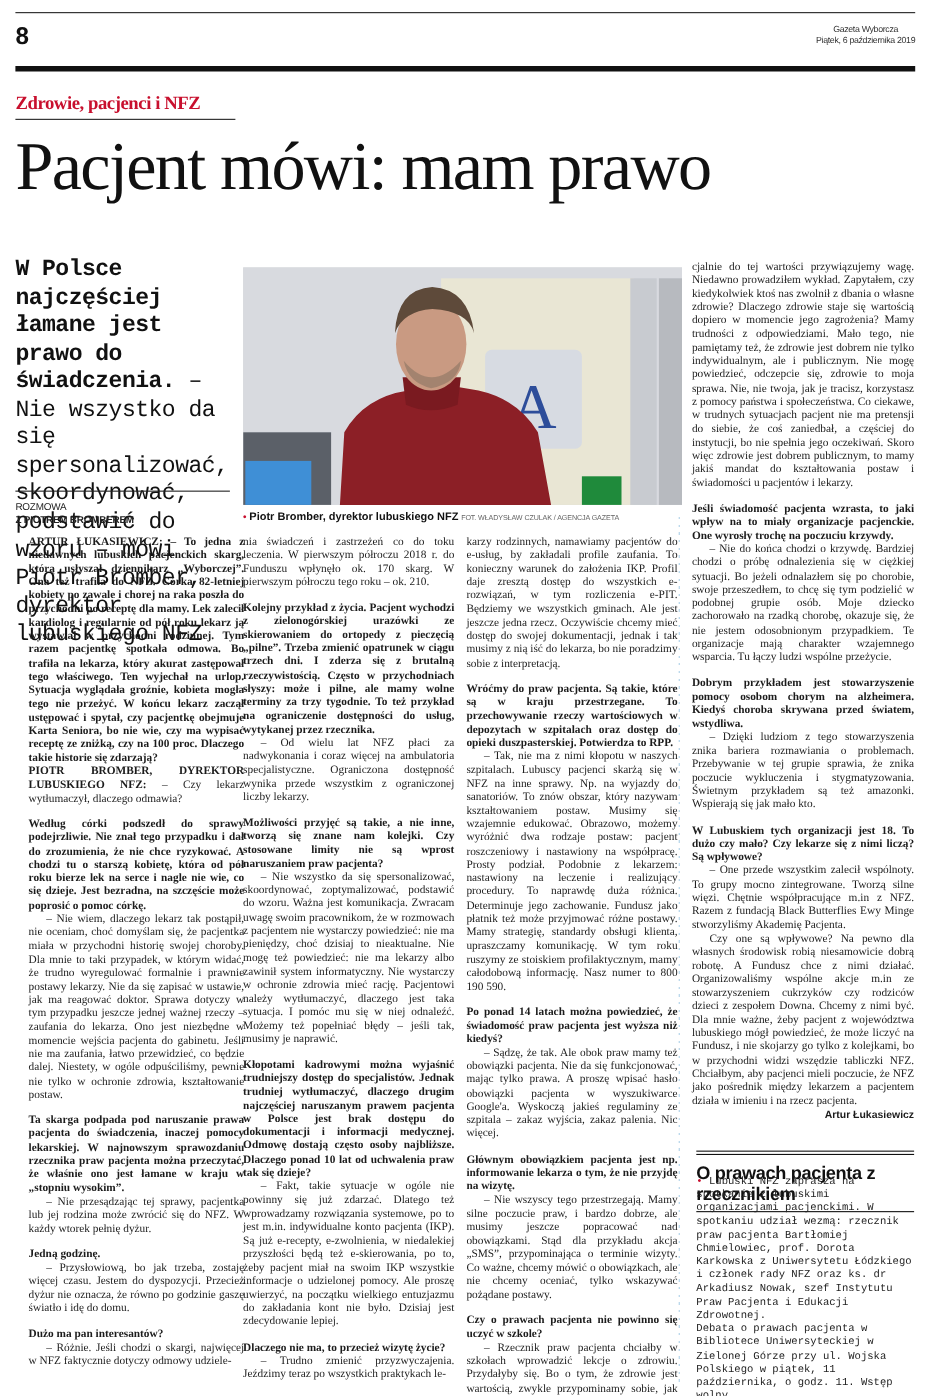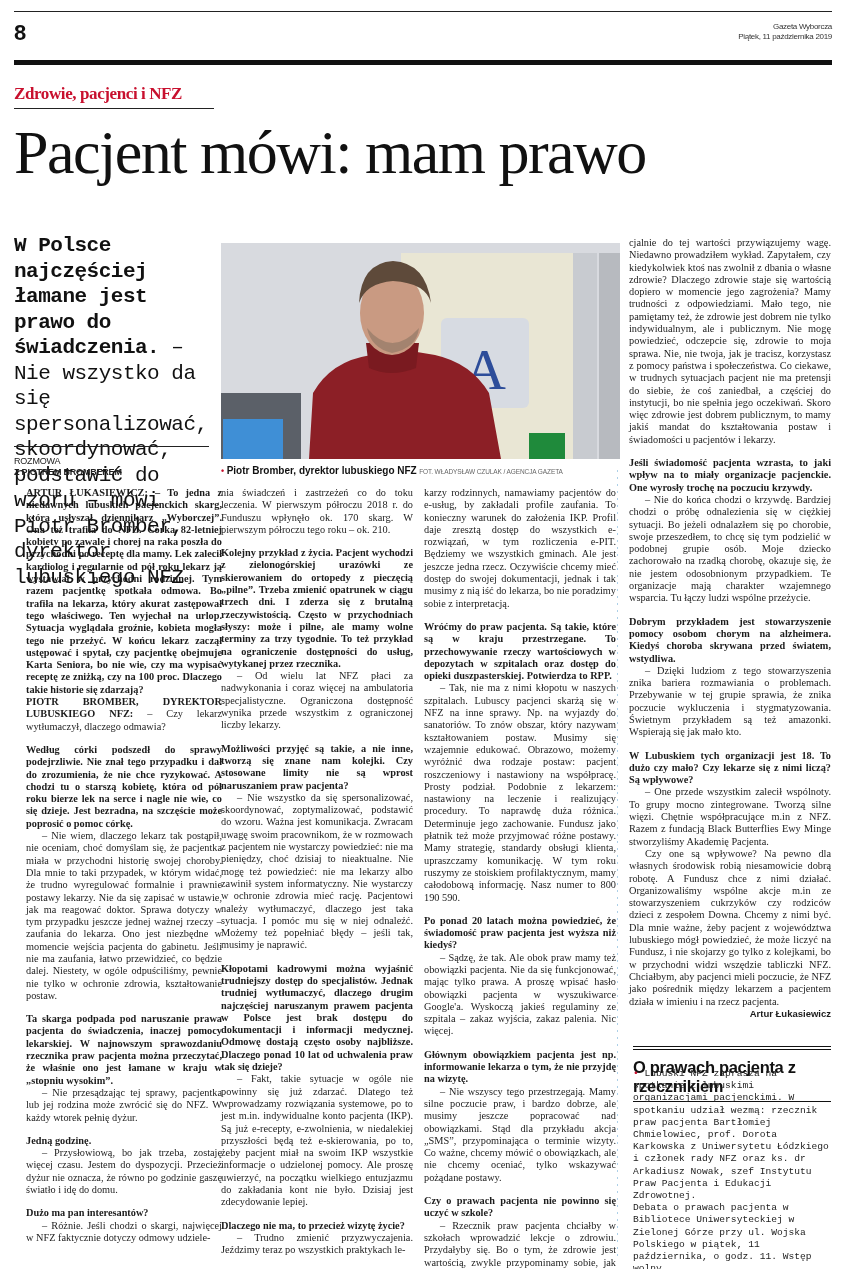--- a/index.html
+++ b/index.html
@@ -5,21 +5,21 @@
   * { box-sizing: border-box; margin: 0; padding: 0; }
   html, body { width: 846px; height: 1269px; background: #ffffff; overflow: hidden; }
   body { position: relative; font-family: "Liberation Serif", serif; color: #1a1a1a; }
 
   .top-rule { position: absolute; left: 14px; right: 14px; top: 11px; height: 1px; background: #222; }
   .masthead { position: absolute; left: 14px; right: 14px; top: 16px; height: 40px; }
   .page-num { position: absolute; left: 0; top: 4px; font-family: "Liberation Sans", sans-serif; font-weight: bold; font-size: 22px; color: #111; }
   .mast-title { position: absolute; left: 124px; top: 0px; font-family: "Liberation Sans", sans-serif; font-size: 30px; letter-spacing: -1.4px; color: #111; white-space: nowrap; }
   .mast-title .light { font-weight: normal; letter-spacing: -1.8px; }
   .mast-title .bold { font-weight: bold; }
-  .mast-right { position: absolute; right: 0; top: 6px; text-align: right; font-family: "Liberation Sans", sans-serif; font-size: 8px; line-height: 10px; color: #333; letter-spacing: -0.3px; }
+  .mast-right { position: absolute; right: 0; top: 6px; text-align: center; font-family: "Liberation Sans", sans-serif; font-size: 8px; line-height: 10px; color: #333; letter-spacing: -0.3px; }
   .thick-rule { position: absolute; left: 14px; right: 14px; top: 60px; height: 5px; background: #111; }
 
   .section-label { position: absolute; left: 14px; top: 84px; font-family: Liberation Serif, serif; font-weight: bold; font-size: 17px; color: #c8102e; letter-spacing: -0.4px; }
   .section-rule { position: absolute; left: 14px; top: 108px; width: 200px; height: 1px; background: #222; }
 
   .headline { position: absolute; left: 14px; top: 118px; font-family: "Liberation Serif", serif; font-size: 62px; font-weight: normal; letter-spacing: -1.5px; color: #111; white-space: nowrap; line-height: 1.1; }
 
   .lead { position: absolute; left: 14px; top: 233px; width: 200px; font-family: Liberation Mono, monospace; font-size: 21px; line-height: 25.5px; color: #111; letter-spacing: -0.5px; }
   .lead b { font-weight: bold; }
   .lead-rule { position: absolute; left: 14px; top: 446px; width: 195px; height: 1px; background: #222; }
@@ -58,21 +58,21 @@
   .box-body .bullet { color: #c8102e; }
 </style>
 </head>
 <body>
 
 <div class="top-rule"></div>
 <header class="masthead">
   <div class="page-num">8</div>
   <div class="mast-right">
     <div>Gazeta Wyborcza</div>
-    <div>Piątek, 11 października 2019</div>
+    <div>Piątek, 6 października 2019</div>
   </div>
 </header>
 <div class="thick-rule"></div>
 
 <div class="section-label">Zdrowie, pacjenci i NFZ</div>
 <div class="section-rule"></div>
 
 <h1 class="headline">Pacjent mówi: mam prawo</h1>
 
 <div class="lead">
@@ -130,21 +130,21 @@
   <p class="q">Kłopotami kadrowymi można wyjaśnić trudniejszy dostęp do specjalistów. Jednak trudniej wytłumaczyć, dlaczego drugim najczęściej naruszanym prawem pacjenta w Polsce jest brak dostępu do dokumentacji i informacji medycznej. Odmowę dostają często osoby najbliższe. Dlaczego ponad 10 lat od uchwalenia praw tak się dzieje?</p>
   <p class="a">– Fakt, takie sytuacje w ogóle nie powinny się już zdarzać. Dlatego też wprowadzamy rozwiązania systemowe, po to jest m.in. indywidualne konto pacjenta (IKP). Są już e-recepty, e-zwolnienia, w niedalekiej przyszłości będą też e-skierowania, po to, żeby pacjent miał na swoim IKP wszystkie informacje o udzielonej pomocy. Ale proszę uwierzyć, na początku wielkiego entuzjazmu do zakładania kont nie było. Dzisiaj jest zdecydowanie lepiej.</p>
   <p class="q">Dlaczego nie ma, to przecież wizytę życie?</p>
   <p class="a">– Trudno zmienić przyzwyczajenia. Jeździmy teraz po wszystkich praktykach le-</p>
 </div>
 
 <div class="col col3">
   <p class="cont">karzy rodzinnych, namawiamy pacjentów do e-usług, by zakładali profile zaufania. To konieczny warunek do założenia IKP. Profil daje zresztą dostęp do wszystkich e-rozwiązań, w tym rozliczenia e-PIT. Będziemy we wszystkich gminach. Ale jest jeszcze jedna rzecz. Oczywiście chcemy mieć dostęp do swojej dokumentacji, jednak i tak musimy z nią iść do lekarza, bo nie poradzimy sobie z interpretacją.</p>
   <p class="q">Wróćmy do praw pacjenta. Są takie, które są w kraju przestrzegane. To przechowywanie rzeczy wartościowych w depozytach w szpitalach oraz dostęp do opieki duszpasterskiej. Potwierdza to RPP.</p>
   <p class="a">– Tak, nie ma z nimi kłopotu w naszych szpitalach. Lubuscy pacjenci skarżą się w NFZ na inne sprawy. Np. na wyjazdy do sanatoriów. To znów obszar, który nazywam kształtowaniem postaw. Musimy się wzajemnie edukować. Obrazowo, możemy wyróżnić dwa rodzaje postaw: pacjent roszczeniowy i nastawiony na współpracę. Prosty podział. Podobnie z lekarzem: nastawiony na leczenie i realizujący procedury. To naprawdę duża różnica. Determinuje jego zachowanie. Fundusz jako płatnik też może przyjmować różne postawy. Mamy strategię, standardy obsługi klienta, upraszczamy komunikację. W tym roku ruszymy ze stoiskiem profilaktycznym, mamy całodobową informację. Nasz numer to 800 190 590.</p>
-  <p class="q">Po ponad 20 latach można powiedzieć, że świadomość praw pacjenta jest wyższa niż kiedyś?</p>
+  <p class="q">Po ponad 14 latach można powiedzieć, że świadomość praw pacjenta jest wyższa niż kiedyś?</p>
   <p class="a">– Sądzę, że tak. Ale obok praw mamy też obowiązki pacjenta. Nie da się funkcjonować, mając tylko prawa. A proszę wpisać hasło obowiązki pacjenta w wyszukiwarce Google'a. Wyskoczą jakieś regulaminy ze szpitala – zakaz wyjścia, zakaz palenia. Nic więcej.</p>
   <p class="q">Głównym obowiązkiem pacjenta jest np. informowanie lekarza o tym, że nie przyjdę na wizytę.</p>
   <p class="a">– Nie wszyscy tego przestrzegają. Mamy silne poczucie praw, i bardzo dobrze, ale musimy jeszcze popracować nad obowiązkami. Stąd dla przykładu akcja „SMS”, przypominająca o terminie wizyty. Co ważne, chcemy mówić o obowiązkach, ale nie chcemy oceniać, tylko wskazywać pożądane postawy.</p>
   <p class="q">Czy o prawach pacjenta nie powinno się uczyć w szkole?</p>
   <p class="a">– Rzecznik praw pacjenta chciałby w szkołach wprowadzić lekcje o zdrowiu. Przydałyby się. Bo o tym, że zdrowie jest wartością, zwykle przypominamy sobie, jak zachorujemy. Jakoś ciesząc się zdrowiem, niespe-</p>
 </div>
 
 <div class="col col4-top">
   <p class="cont">cjalnie do tej wartości przywiązujemy wagę. Niedawno prowadziłem wykład. Zapytałem, czy kiedykolwiek ktoś nas zwolnił z dbania o własne zdrowie? Dlaczego zdrowie staje się wartością dopiero w momencie jego zagrożenia? Mamy trudności z odpowiedziami. Mało tego, nie pamiętamy też, że zdrowie jest dobrem nie tylko indywidualnym, ale i publicznym. Nie mogę powiedzieć, odczepcie się, zdrowie to moja sprawa. Nie, nie twoja, jak je tracisz, korzystasz z pomocy państwa i społeczeństwa. Co ciekawe, w trudnych sytuacjach pacjent nie ma pretensji do siebie, że coś zaniedbał, a częściej do instytucji, bo nie spełnia jego oczekiwań. Skoro więc zdrowie jest dobrem publicznym, to mamy jakiś mandat do kształtowania postaw i świadomości u pacjentów i lekarzy.</p>
   <p class="q">Jeśli świadomość pacjenta wzrasta, to jaki wpływ na to miały organizacje pacjenckie. One wyrosły trochę na poczuciu krzywdy.</p>

